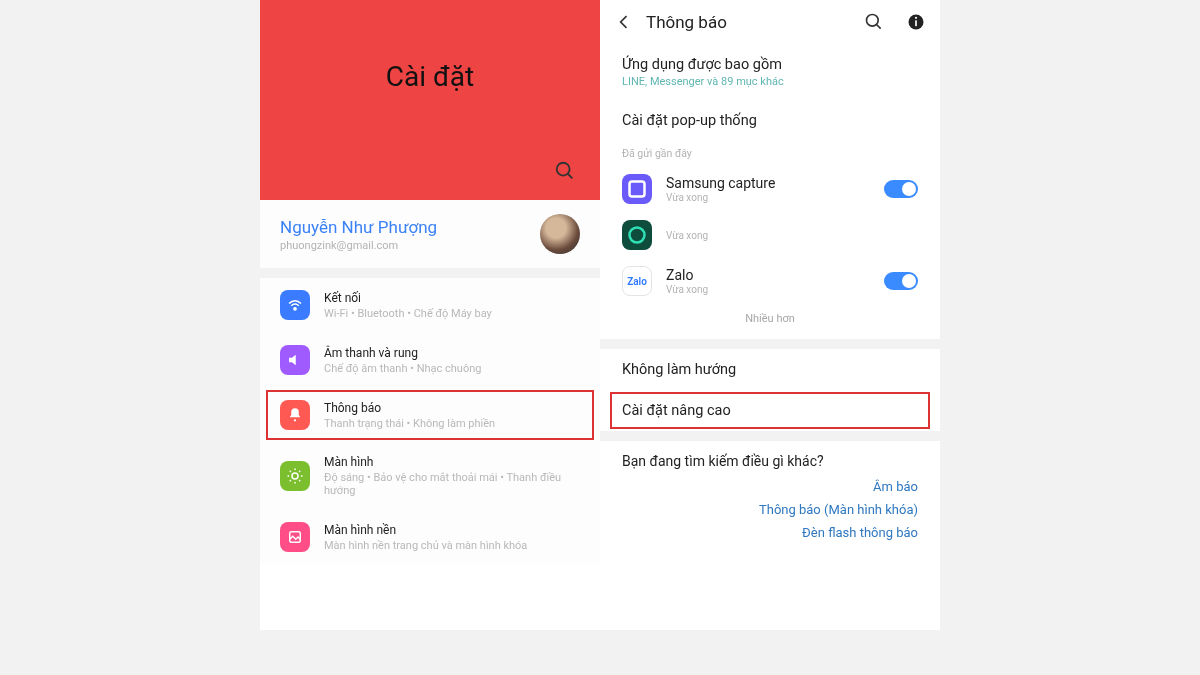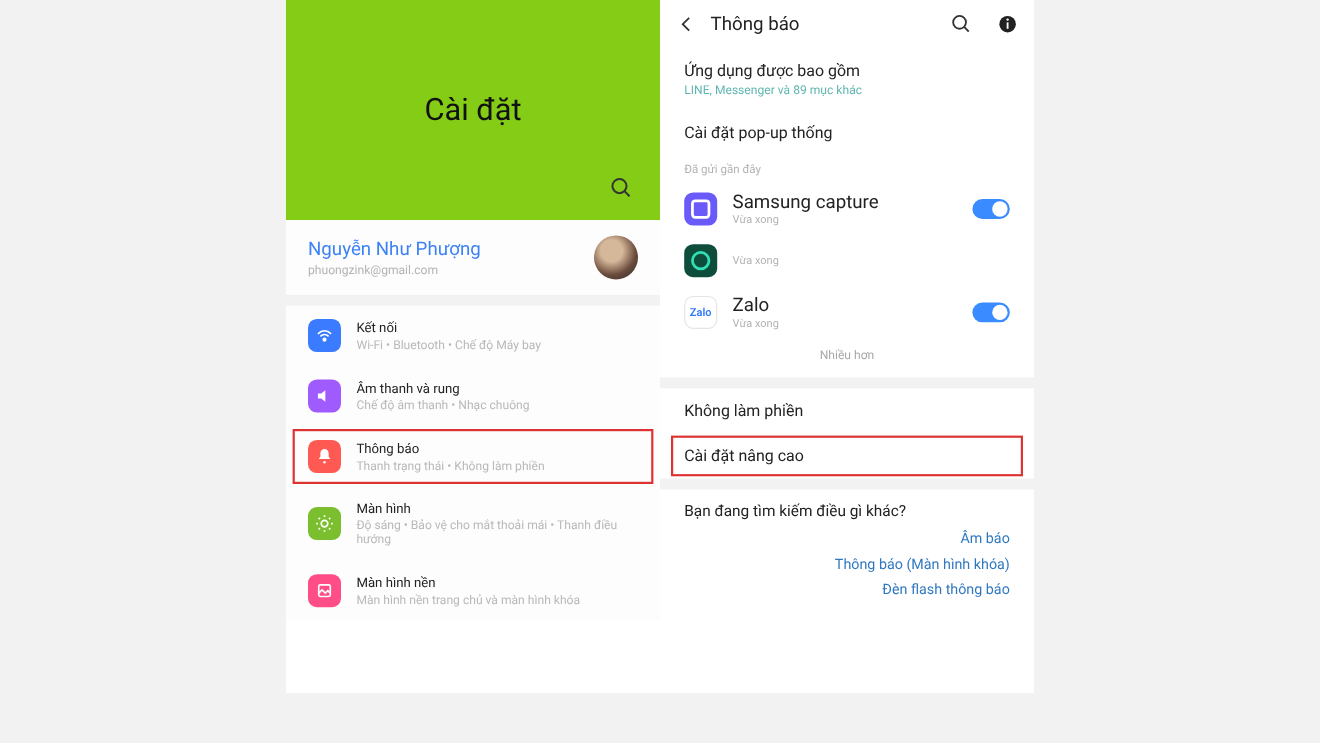--- a/index.html
+++ b/index.html
@@ -2,21 +2,21 @@
 <html><head>
 <meta charset="utf-8">
 <style>
   * { box-sizing: border-box; margin: 0; padding: 0; }
   html, body { width: 1200px; height: 675px; font-family: -apple-system, 'Segoe UI', Roboto, sans-serif; background: #f0f0f0; }
   .stage { width: 1200px; height: 675px; background: #f2f2f2; display: flex; align-items: stretch; justify-content: center; }
   .phone { width: 340px; height: 630px; background: #fff; position: relative; overflow: hidden; }
   .phone + .phone { margin-left: 0; }
 
   
-  .l-top { height: 200px; display: flex; flex-direction: column; justify-content: flex-end; padding: 0 24px 24px; position: relative; background: #84cc16; }
+  .l-top { height: 200px; display: flex; flex-direction: column; padding: 0 24px 24px; position: relative; background: #ef4444; }
   .l-title { font-size: 28px; font-weight: 400; color: #111; text-align: center; margin-top: 60px; margin-bottom: 60px; }
   .l-search { position: absolute; right: 24px; bottom: 18px; width: 22px; height: 22px; }
 
   .profile-card { background: #fdfdfd; padding: 14px 20px; display: flex; align-items: center; justify-content: space-between; }
   .profile-card .txt { display: flex; flex-direction: column; }
   .profile-card .name { font-size: 17px; font-weight: 400; color: #3b82f6; }
   .profile-card .email { font-size: 11px; color: #b3b3b3; margin-top: 2px; }
   .avatar { width: 40px; height: 40px; border-radius: 50%; background: radial-gradient(circle at 40% 35%, #d5b89a 28%, #6a4b3c 62%, #2a2a2a 100%); }
 
   .l-spacer { height: 10px; background: #f2f2f2; }
@@ -46,21 +46,21 @@
   .sec { padding: 12px 22px; }
   .sec-title { font-size: 14.5px; color: #222; font-weight: 400; }
   .sec-sub { font-size: 11px; color: #5fb6b0; margin-top: 2px; }
   .sec-muted { font-size: 10.5px; color: #b3b3b3; padding: 6px 22px 6px; }
   .sec.highlighted { position: relative; }
   .sec.highlighted::after { content:''; position:absolute; inset: 2px 10px; border: 2px solid #d33; pointer-events:none; }
 
   .app-row { display: flex; align-items: center; padding: 8px 22px; gap: 14px; }
   .app-ico { width: 30px; height: 30px; border-radius: 8px; flex: 0 0 30px; display:flex; align-items:center; justify-content:center; font-size:10px; color:#fff; font-weight:600; }
   .app-txt { flex: 1; display:flex; flex-direction:column; }
-  .app-name { font-size: 17px; color: #222; }
+  .app-name { font-size: 14px; color: #222; }
   .app-sub  { font-size: 10px; color: #b3b3b3; margin-top: 1px; }
   .toggle { width: 34px; height: 18px; border-radius: 10px; position: relative; }
   .toggle.on  { background:#3a8bff; }
   .toggle::after { content:''; position:absolute; width:14px; height:14px; background:#fff; border-radius:50%; top:2px; }
   .toggle.on::after  { right:2px; }
 
   .more-link { text-align:center; font-size:11px; color:#a8a8a8; padding: 8px 0 14px; }
   .r-spacer { height: 10px; background:#f2f2f2; }
 
   .rel-title { font-size: 14px; color:#222; padding: 12px 22px 6px; }
@@ -226,21 +226,21 @@
         <span class="app-sub">Vừa xong</span>
       </div>
       <div class="toggle on"></div>
     </div>
 
     <div class="more-link">Nhiều hơn</div>
 
     <div class="r-spacer"></div>
 
     <div class="sec">
-      <div class="sec-title">Không làm phiền</div>
+      <div class="sec-title">Không làm hướng</div>
     </div>
 
     <div class="sec highlighted">
       <div class="sec-title">Cài đặt nâng cao</div>
     </div>
 
     <div class="r-spacer"></div>
 
     <div class="rel-title">Bạn đang tìm kiếm điều gì khác?</div>
     <div class="rel-link">Âm báo</div>

